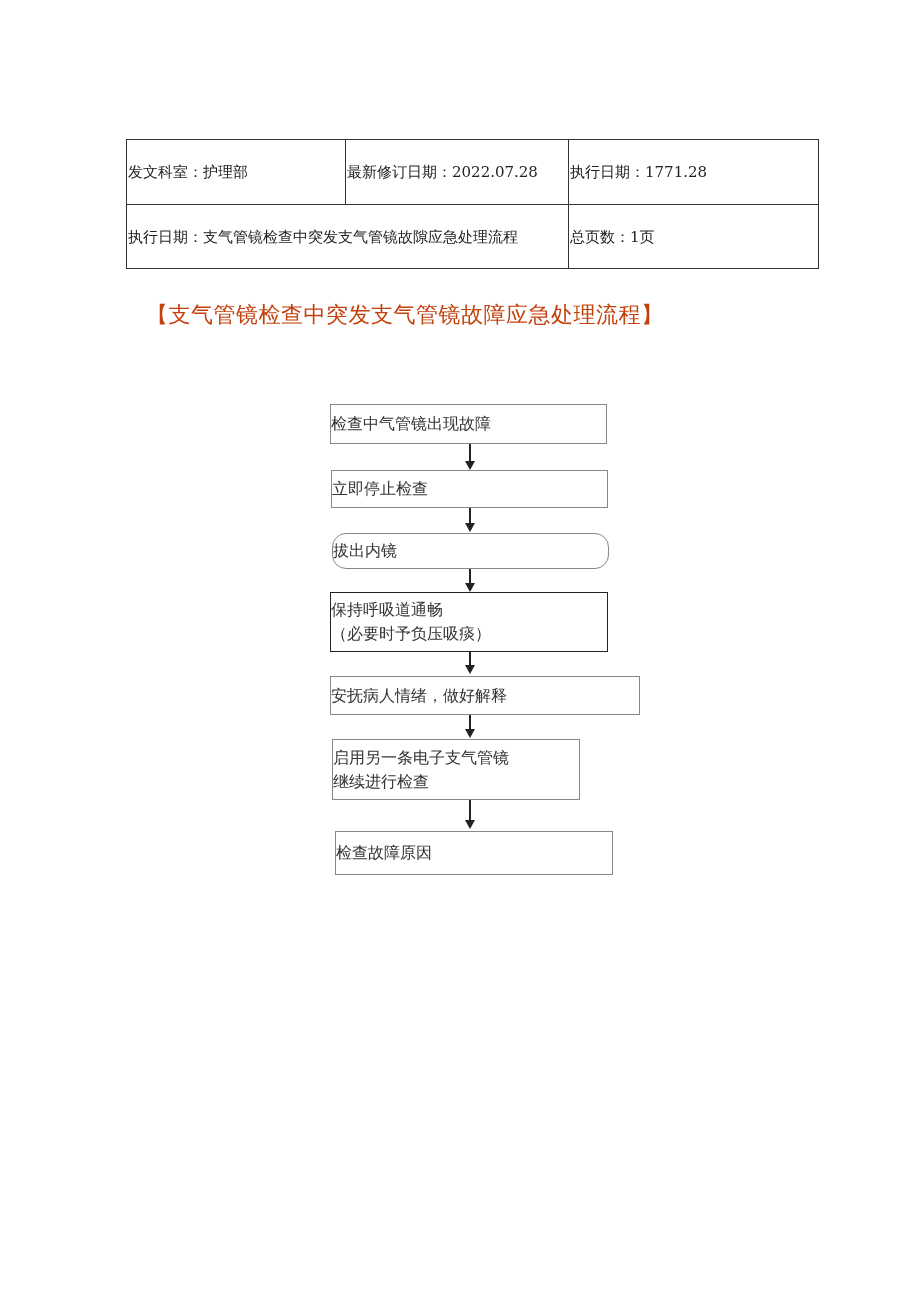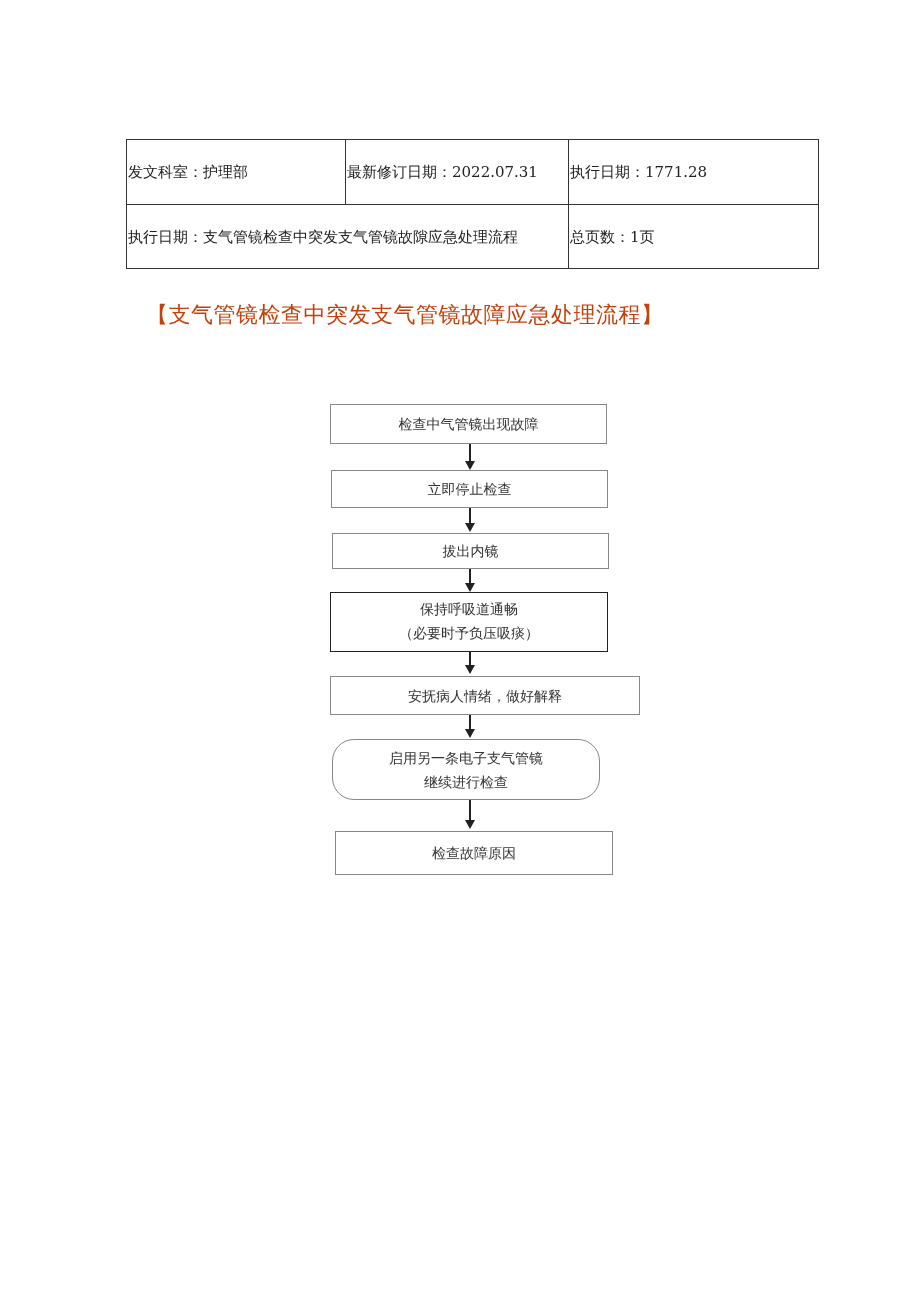--- a/index.html
+++ b/index.html
@@ -8,41 +8,41 @@
     .header-table { position: absolute; left: 126px; top: 139px; width: 692px;
                     border-collapse: collapse; table-layout: fixed; padding-left: 23px; }
     .header-table td { border: 1px solid #333; font-size: 15px; line-height: 20px;
                        padding: 0 0 0 1px; vertical-align: middle; color: #222; }
     .row1 td { height: 64px; }
     .row2 td { height: 63px; }
     .doc-title { position: absolute; left: 146px; top: 300px; font-size: 22px;
                  font-family: "DejaVu Sans", "Liberation Sans", sans-serif;
                  color: #c2410c; letter-spacing: 0.5px; white-space: nowrap; }
     .fc-box { position: absolute; border: 1px solid #888; background: #fff;
-              display: flex; flex-direction: column; align-items: center; justify-content: center;
-              font-size: 14px; line-height: 24px; color: #333; text-align: center; box-sizing: border-box; }
+              display: flex; flex-direction: column; align-items: flex-start; justify-content: center;
+              font-size: 16px; line-height: 24px; color: #333; text-align: center; box-sizing: border-box; }
     .fc-box.bold { border: 1.5px solid #222; font-family: Liberation Serif, serif; }
     .arrow { position: absolute; width: 2px; background: #222; }
     .arrow::after { content: ""; position: absolute; left: -4px; bottom: -2px;
                     border-left: 5px solid transparent; border-right: 5px solid transparent;
                     border-top: 9px solid #222; }
   </style>
 </head>
 <body>
 
 <table class="header-table">
   <colgroup>
     <col style="width:219px">
       <col style="width:223px">
       <col style="width:250px">
   </colgroup>
   <tbody>
       <tr class="row1">
     <td>发文科室：护理部</td>
-    <td>最新修订日期：2022.07.31</td>
+    <td>最新修订日期：2022.07.28</td>
     <td>执行日期：1771.28</td>
   </tr>
   <tr class="row2">
     <td colspan="2">执行日期：支气管镜检查中突发支气管镜故隙应急处理流程</td>
     <td>总页数：1页</td>
   </tr>
 </tbody>
   </table>
 
 <div class="doc-title">【支气管镜检查中突发支气管镜故障应急处理流程】</div>
@@ -51,37 +51,37 @@
   <div class="fc-box" style="left:330px;top:404px;width:277px;height:40px;">
     <span>检查中气管镜出现故障</span>
   </div>
   <div class="arrow" style="left:469px;top:444px;height:24px;"></div>
 
   <div class="fc-box" style="left:331px;top:470px;width:277px;height:38px;">
     <span>立即停止检查</span>
   </div>
   <div class="arrow" style="left:469px;top:508px;height:22px;"></div>
 
-  <div class="fc-box" style="left:332px;top:533px;width:277px;height:36px;">
+  <div class="fc-box" style="left:332px;top:533px;width:277px;height:36px;border-radius:14px;">
     <span>拔出内镜</span>
   </div>
   <div class="arrow" style="left:469px;top:569px;height:21px;"></div>
 
   <div class="fc-box bold" style="left:330px;top:592px;width:278px;height:60px;">
     <span>保持呼吸道通畅</span>
     <span>（必要时予负压吸痰）</span>
   </div>
   <div class="arrow" style="left:469px;top:652px;height:20px;"></div>
 
   <div class="fc-box" style="left:330px;top:676px;width:310px;height:39px;">
     <span>安抚病人情绪，做好解释</span>
   </div>
   <div class="arrow" style="left:469px;top:715px;height:21px;"></div>
 
-  <div class="fc-box" style="left:332px;top:739px;width:268px;height:61px;border-radius:22px;">
+  <div class="fc-box" style="left:332px;top:739px;width:248px;height:61px;">
     <span>启用另一条电子支气管镜</span>
     <span>继续进行检查</span>
   </div>
   <div class="arrow" style="left:469px;top:800px;height:27px;"></div>
 
   <div class="fc-box" style="left:335px;top:831px;width:278px;height:44px;">
     <span>检查故障原因</span>
   </div>
 </div>
 

